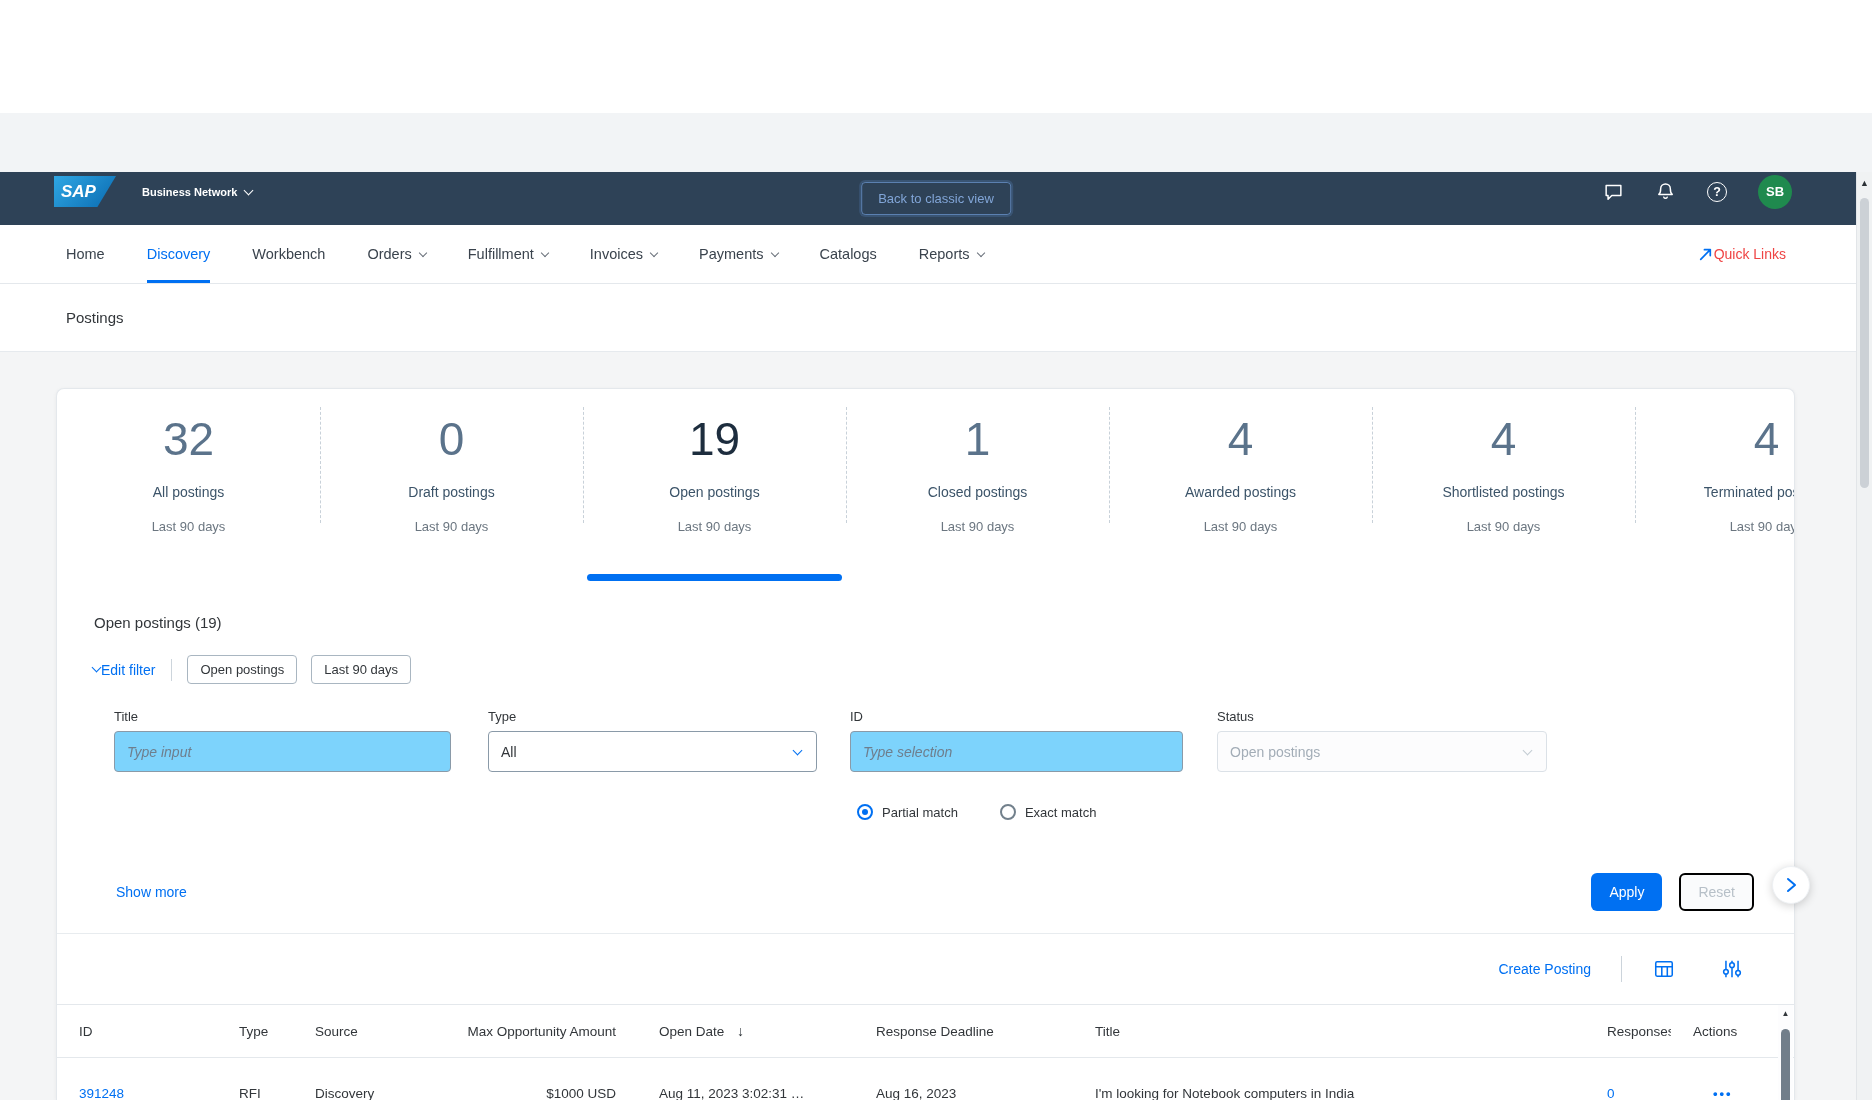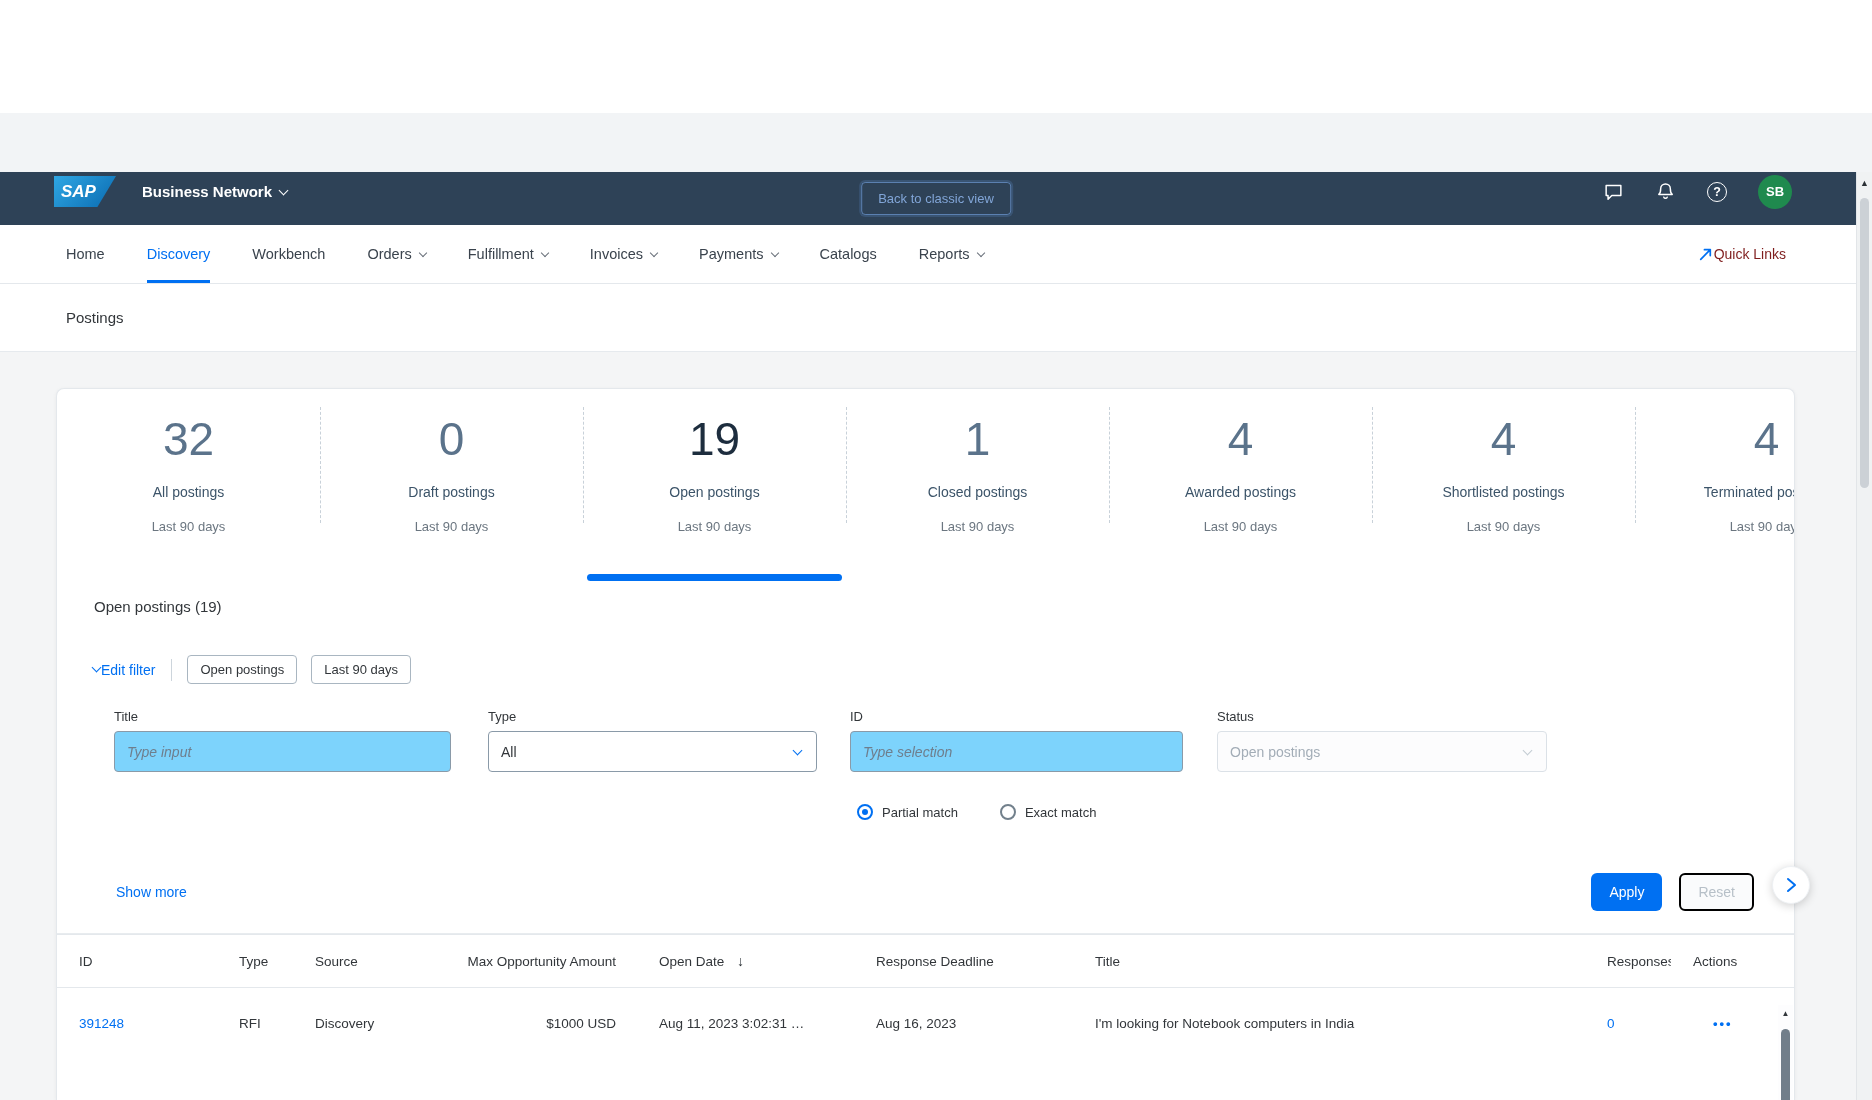--- a/index.html
+++ b/index.html
@@ -9,21 +9,21 @@
   
   .window-band { position:absolute; top:113px; left:0; width:1872px; height:59px; background:#f2f4f6; }
   .win-dot { position:absolute; top:163px; width:10px; height:10px; border-radius:50%; background:#d1d6da; }
 
   
   .shellbar { position:absolute; top:172px; left:0; width:1872px; height:53px;
     background:#2e4257; display:flex; align-items:center; padding:0 80px 14px 54px; }
   .sap-logo { width:62px; height:31px; background:linear-gradient(135deg,#2fa7e4 0%,#0a6ab0 100%);
     clip-path:polygon(0 0,100% 0,70% 100%,0 100%); display:flex; align-items:center;
     color:#fff; font-weight:bold; font-style:italic; font-size:17px; padding-left:7px; cursor:pointer; }
-  .product-name { color:#fff; font-size:15px; font-weight:bold; margin-left:26px; display:flex; align-items:center; cursor:pointer; }
+  .product-name { color:#fff; font-size:11px; font-weight:bold; margin-left:26px; display:flex; align-items:center; cursor:pointer; }
   .caret { display:inline-block; width:7px; height:7px; border-right:1.6px solid currentColor;
     border-bottom:1.6px solid currentColor; transform:rotate(45deg); margin-left:8px; margin-bottom:3px; }
   .ghost-btn { position:absolute; left:50%; transform:translateX(-50%); top:10px; height:33px;
     display:flex; align-items:center; padding:0 16px; border:1px solid rgba(130,180,250,.55);
     border-radius:4px; box-shadow:0 0 0 2px rgba(110,165,245,.18); color:rgba(150,190,248,.8);
     font-size:13px; background:transparent; cursor:pointer; }
   .shell-icons { margin-left:auto; display:flex; align-items:center; gap:30px; }
   .shell-icon { width:22px; height:22px; display:flex; align-items:center; justify-content:center; cursor:pointer; }
   .help-circle { width:20px; height:20px; border:1.6px solid #fff; border-radius:50%;
     display:flex; align-items:center; justify-content:center; color:#fff; font-size:12.5px; font-weight:bold; }
@@ -32,21 +32,21 @@
 
   
   .navbar { position:absolute; top:225px; left:0; width:1872px; height:59px; background:#fff;
     border-bottom:1px solid #e4e8ec; display:flex; align-items:stretch; padding-left:66px; }
   .nav-item { position:relative; display:flex; align-items:center; margin-right:42px;
     font-size:14.5px; color:#3a434d; cursor:pointer; white-space:nowrap; }
   .nav-item .caret { width:6px; height:6px; color:#69707a; margin-bottom:2px; }
   .nav-item.active { color:#0070f2; }
   .nav-item.active::after { content:''; position:absolute; left:0; right:0; bottom:0; height:3px; background:#0070f2; }
   .quick-links { position:absolute; right:86px; top:0; height:100%; display:flex; align-items:center;
-    color:#7f1d1d; font-size:14px; cursor:pointer; }
+    color:#ef4444; font-size:14px; cursor:pointer; }
 
   
   .pagebar { position:absolute; top:284px; left:0; width:1872px; height:68px; background:#fff;
     border-bottom:1px solid #e6eaee; display:flex; align-items:center; padding-left:66px; font-size:15px; color:#32363a; }
 
   
   .content { position:absolute; top:352px; left:0; width:1872px; height:748px; background:#f4f5f6; }
   .card { position:absolute; left:56px; top:36px; width:1739px; height:712px; background:#fff;
     border:1px solid #e4e8ec; border-bottom:none; border-radius:8px 8px 0 0; overflow:hidden;
     box-shadow:0 1px 4px rgba(0,0,0,.05); }
@@ -59,21 +59,21 @@
   .stat-tile.selected .stat-value { color:#1d2d3e; }
   .stat-label { font-size:14px; color:#3c5469; margin-top:18px; white-space:nowrap; }
   .stat-period { font-size:13px; color:#6b7680; margin-top:19px; white-space:nowrap; }
   .stat-tile.selected::after { content:''; position:absolute; left:4px; right:4px; bottom:0; height:7px; background:#0070f2; border-radius:4px; }
   .stats-next { position:absolute; left:1772px; top:514px; width:38px; height:38px; border-radius:50%;
     background:#fff; border:1px solid #eef1f4; box-shadow:0 2px 10px rgba(0,0,0,.18);
     display:flex; align-items:center; justify-content:center; cursor:pointer; z-index:30; }
 
   
   .filter-section { position:relative; height:353px; border-bottom:1px solid #e8ecef; }
-  .section-title { position:absolute; left:37px; top:17px; font-size:15px; color:#32363a; }
+  .section-title { position:absolute; left:37px; top:33px; font-size:15px; color:#32363a; }
   .filter-row { position:absolute; left:36px; top:74px; display:flex; align-items:center; }
   .edit-filter { display:flex; align-items:center; gap:1px; color:#0070f2; font-size:14px; cursor:pointer; }
   .edit-filter .caret { width:7px; height:7px; margin:0 0 4px 0; }
   .vsep { width:1px; height:22px; background:#cdd5dc; margin:0 15px 0 16px; }
   .chip { border:1px solid #a9b6c1; border-radius:4px; padding:6px 12px; font-size:13px; color:#32363a;
     background:#fff; margin-right:14px; cursor:pointer; white-space:nowrap; }
   .field { position:absolute; top:128px; }
   .field-label { font-size:13px; color:#32363a; margin-bottom:7px; }
   .text-input { height:41px; border:1px solid #8a9aa8; border-radius:4px; padding:0 12px; font-size:14px;
     color:#32363a; width:100%; background:#7dd3fc; font-family:"Liberation Sans",sans-serif; }
@@ -307,20 +307,38 @@
       </div>
 
       <div class="show-more">Show more</div>
 
       <div class="filter-actions">
         <button class="btn btn-primary">Apply</button>
         <button class="btn btn-disabled">Reset</button>
       </div>
     </section>
 
+    <div class="table-toolbar">
+      <span class="create-posting">Create Posting</span>
+      <span class="toolbar-div"></span>
+      <span class="tb-icon">
+        <svg width="22" height="22" viewBox="0 0 20 20">
+          <rect x="2.5" y="3.5" width="15" height="13" rx="1.2" fill="none" stroke="#0070f2" stroke-width="1.4"></rect>
+          <path d="M2.5 8h15 M8 8v8.5 M13 8v8.5" fill="none" stroke="#0070f2" stroke-width="1.4"></path>
+        </svg>
+      </span>
+      <span class="tb-icon">
+        <svg width="22" height="22" viewBox="0 0 20 20">
+          <path d="M4.5 2.5v15 M10 2.5v15 M15.5 2.5v15" stroke="#0070f2" stroke-width="1.4"></path>
+          <circle cx="4.5" cy="12.5" r="2.1" fill="#fff" stroke="#0070f2" stroke-width="1.4"></circle>
+          <circle cx="10" cy="6.5" r="2.1" fill="#fff" stroke="#0070f2" stroke-width="1.4"></circle>
+          <circle cx="15.5" cy="13.5" r="2.1" fill="#fff" stroke="#0070f2" stroke-width="1.4"></circle>
+        </svg>
+      </span>
+    </div>
 
     <div class="tgrid thead">
       <div class="cell">ID</div>
       <div class="cell">Type</div>
       <div class="cell">Source</div>
       <div class="cell c-right">Max Opportunity Amount</div>
       <div class="cell c-date">
         <span>Open Date</span>
         <span class="sort-ico">↓</span>
       </div>

